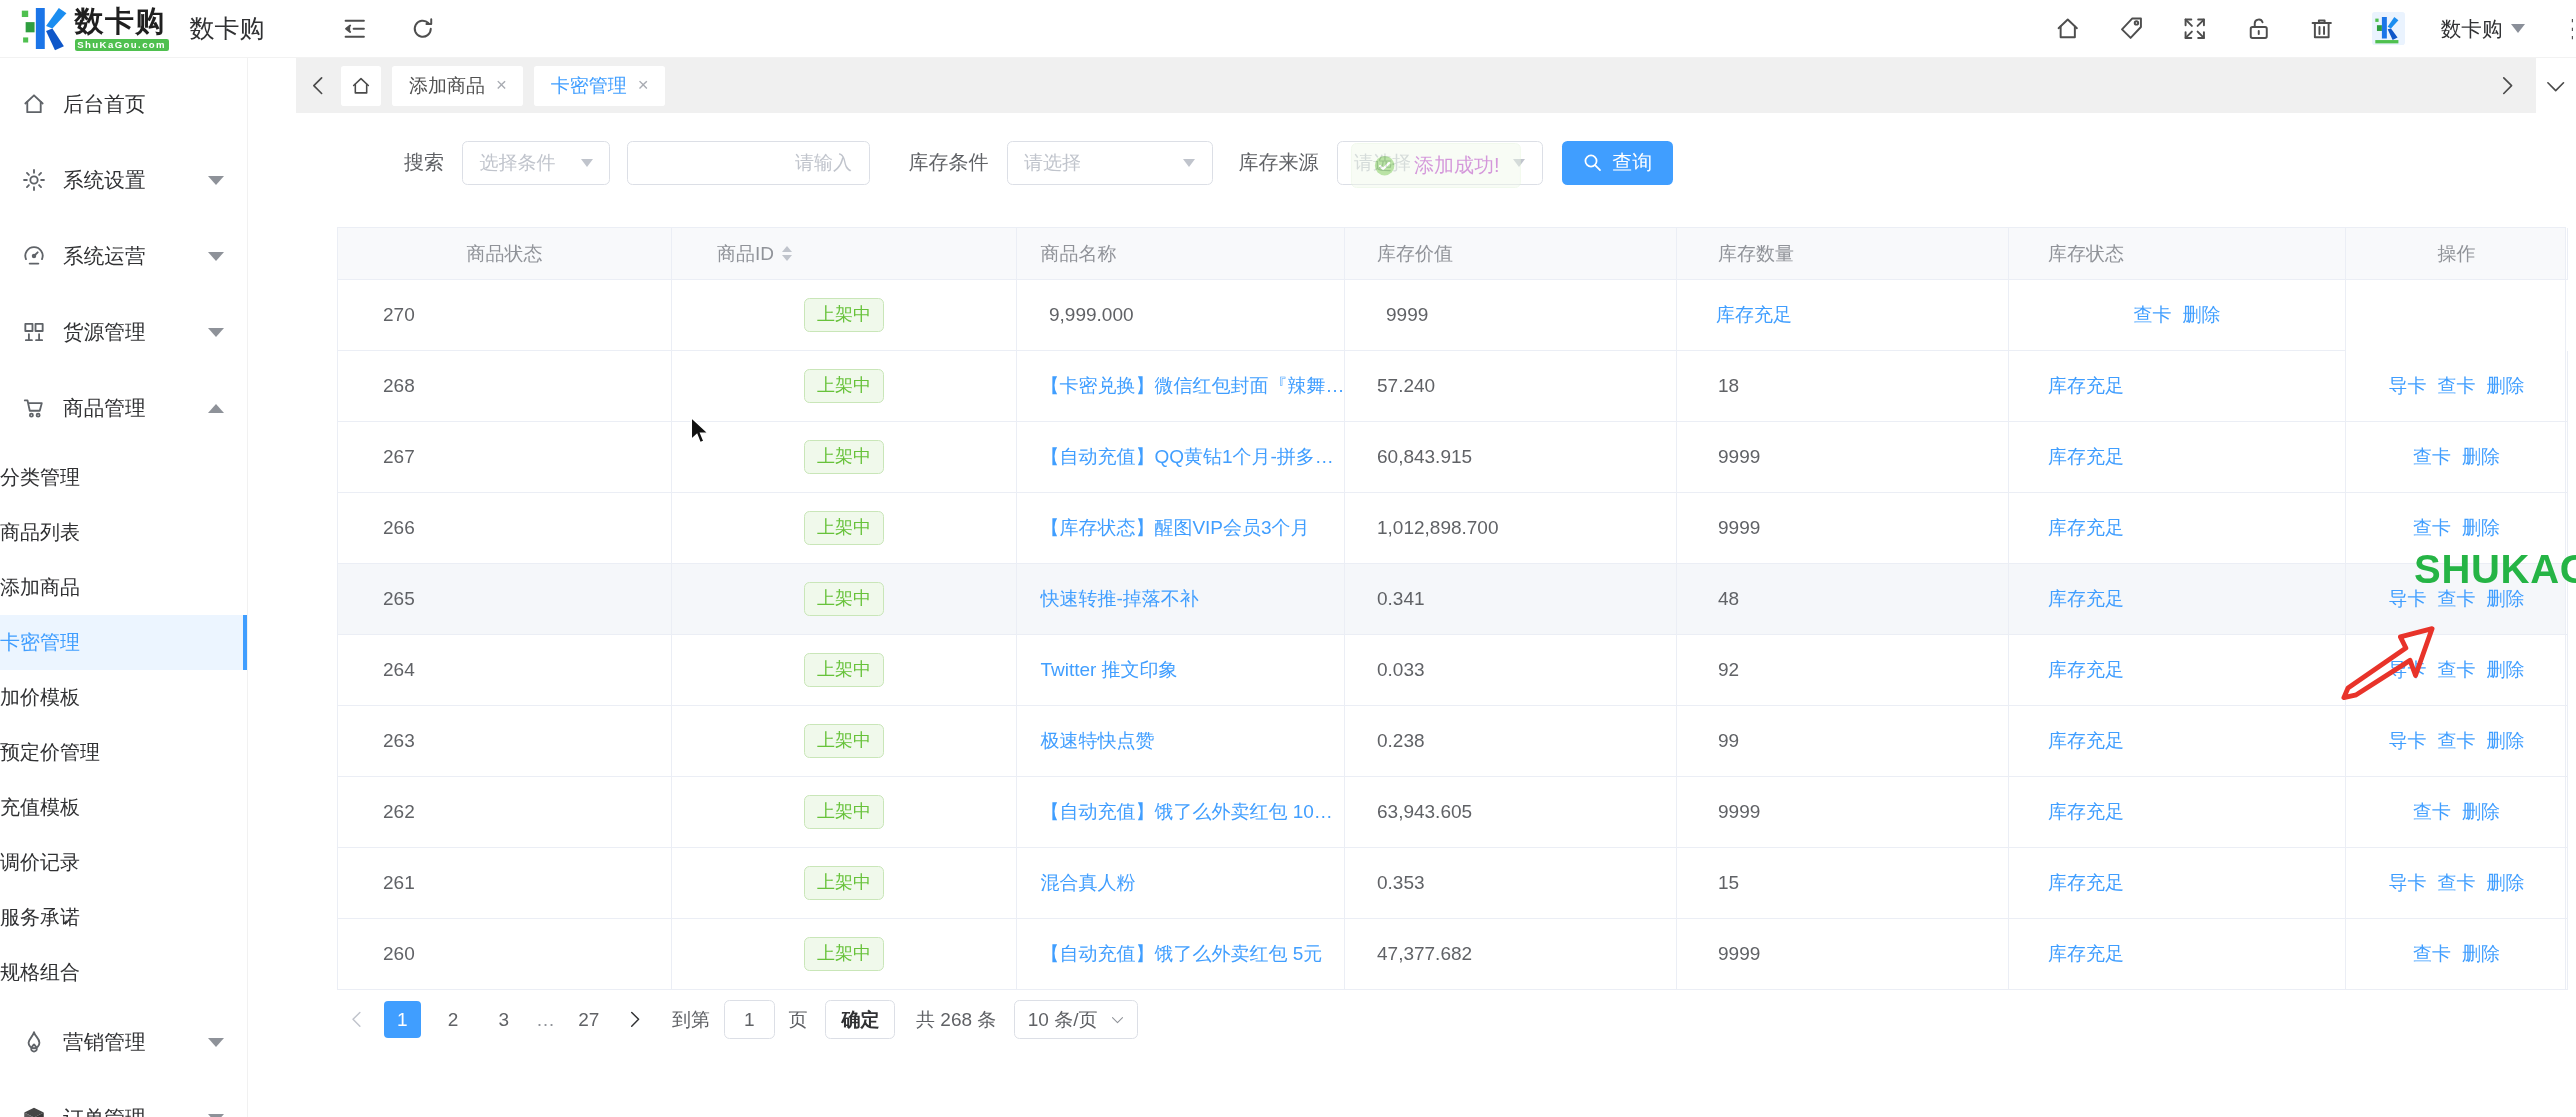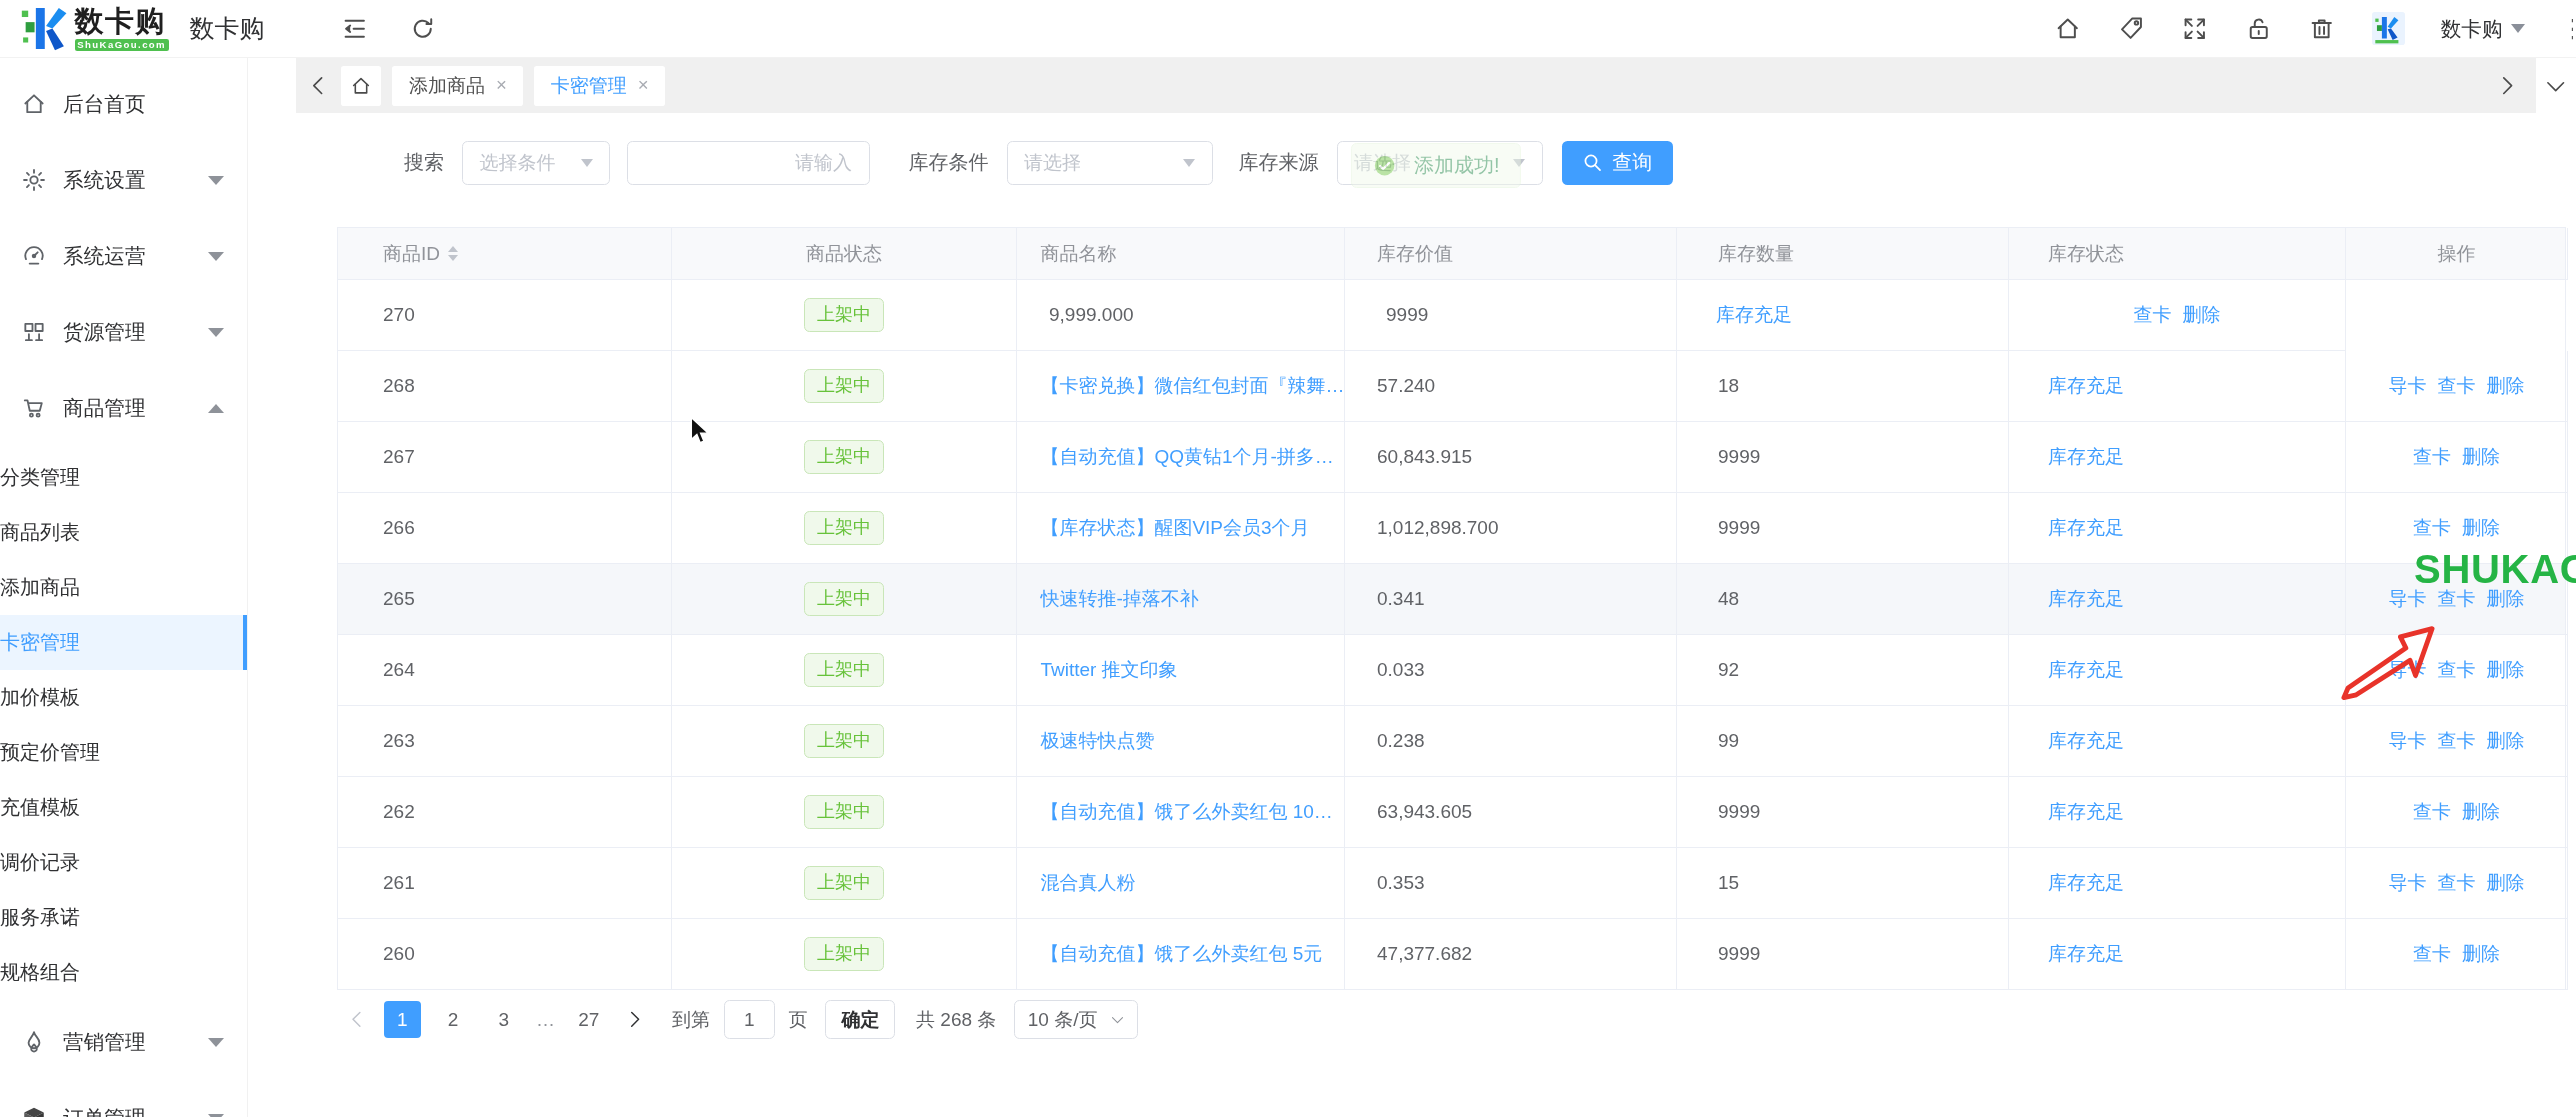--- a/index.html
+++ b/index.html
@@ -66,21 +66,21 @@
   .sel-caret { margin-left:auto; width:0; height:0; border-left:6.9px solid transparent;
                border-right:6.9px solid transparent; border-top:8.3px solid #c0c4cc; }
   .ml56{margin-left:39px;} .ml38{margin-left:26px;} .ml24{margin-left:16.5px;justify-content:flex-end;}
   .btn-primary { height:44px; margin-left:19px; padding:0 20.6px; border:none; background:#409eff; color:#fff;
                  border-radius:5.5px; display:flex; align-items:center; gap:9.6px; font-size:20px; cursor:pointer;
                  font-family:inherit; }
   .btn-primary svg { width:20.6px; height:20.6px; }
 
   .toast { position:absolute; left:50%; top:30px; transform:translateX(-50%); height:45px; z-index:5;
            background:#f0f9eb; border:1.4px solid #e1f3d8; border-radius:5.5px; display:flex; align-items:center;
-           gap:18px; padding:0 20.6px; font-size:20px; color:#15803d; opacity:.45; pointer-events:none; white-space:nowrap; }
+           gap:18px; padding:0 20.6px; font-size:20px; color:#a21caf; opacity:.45; pointer-events:none; white-space:nowrap; }
   .toast svg { width:23.4px; height:23.4px; flex:none; }
 
   
   .table { position:absolute; left:41px; top:114px; width:2229px; border:0.7px solid #ebeef5; border-bottom:none; }
   .thead,.trow { display:grid; grid-template-columns:334px 345px 328px 332px 332px 337px 222px; }
   .thead { background:#f8f9fb; height:52px; }
   .th,.td { display:flex; align-items:center; border-right:0.7px solid #ebeef5; border-bottom:0.7px solid #ebeef5;
             font-size:19px; white-space:nowrap; overflow:hidden; }
   .th { color:#909399; }
   .trow { height:71px; background:#fff; }
@@ -387,29 +387,29 @@
       <svg viewBox="0 0 24 24">
           <circle cx="10.5" cy="10.5" r="6.5" fill="none" stroke="#fff" stroke-width="2"></circle>
           <path d="M15.5 15.5L21 21" stroke="#fff" stroke-width="2" stroke-linecap="round"></path>
         </svg>
       <span>查询</span>
     </button>
   </div>
 
   <div class="table">
     <div class="thead" id="thead">
+        <div class="th al-c pl0">
+          <span>商品状态</span>
+        </div>
         <div class="th pl65">
           <span>商品ID</span>
           <span class="sort">
             <i class="su"></i>
             <i class="sd"></i>
           </span>
-        </div>
-        <div class="th al-c pl0">
-          <span>商品状态</span>
         </div>
         <div class="th pl34">
           <span>商品名称</span>
         </div>
         <div class="th pl47">
           <span>库存价值</span>
         </div>
         <div class="th pl59">
           <span>库存数量</span>
         </div>

